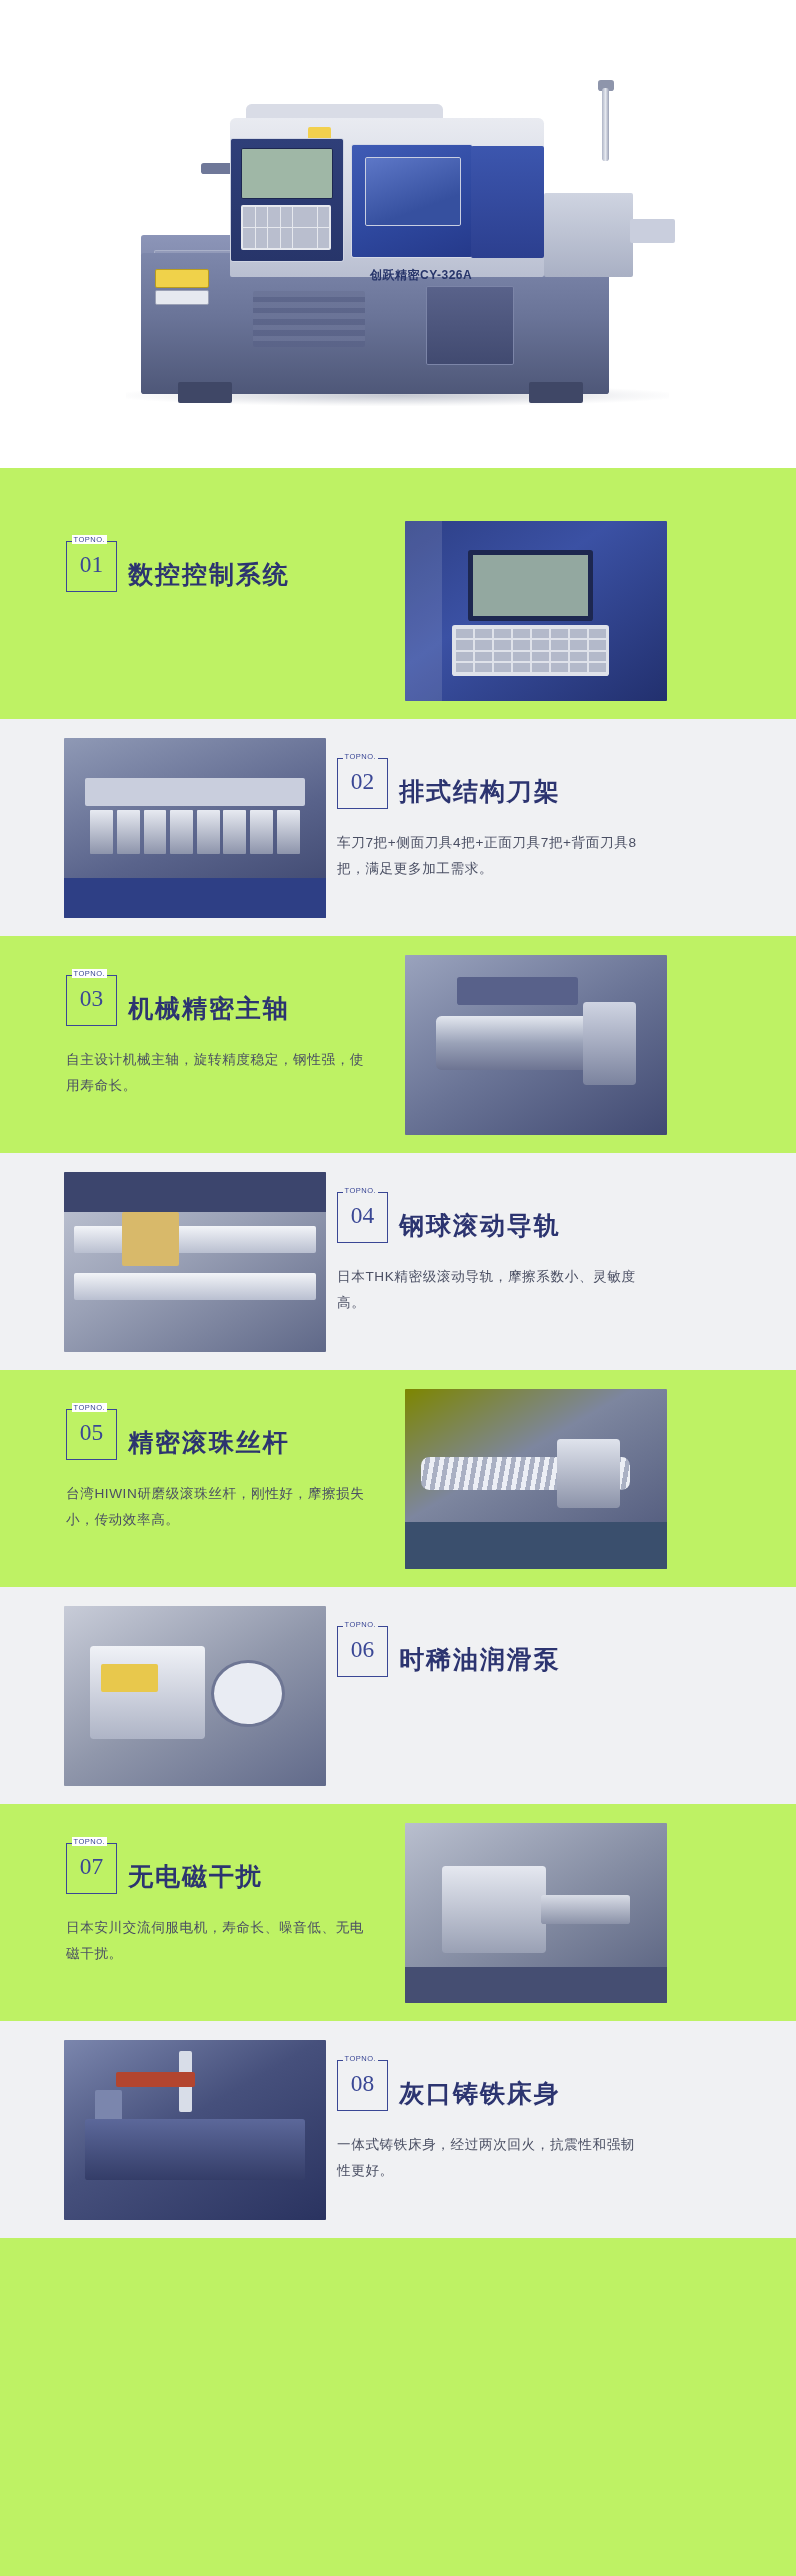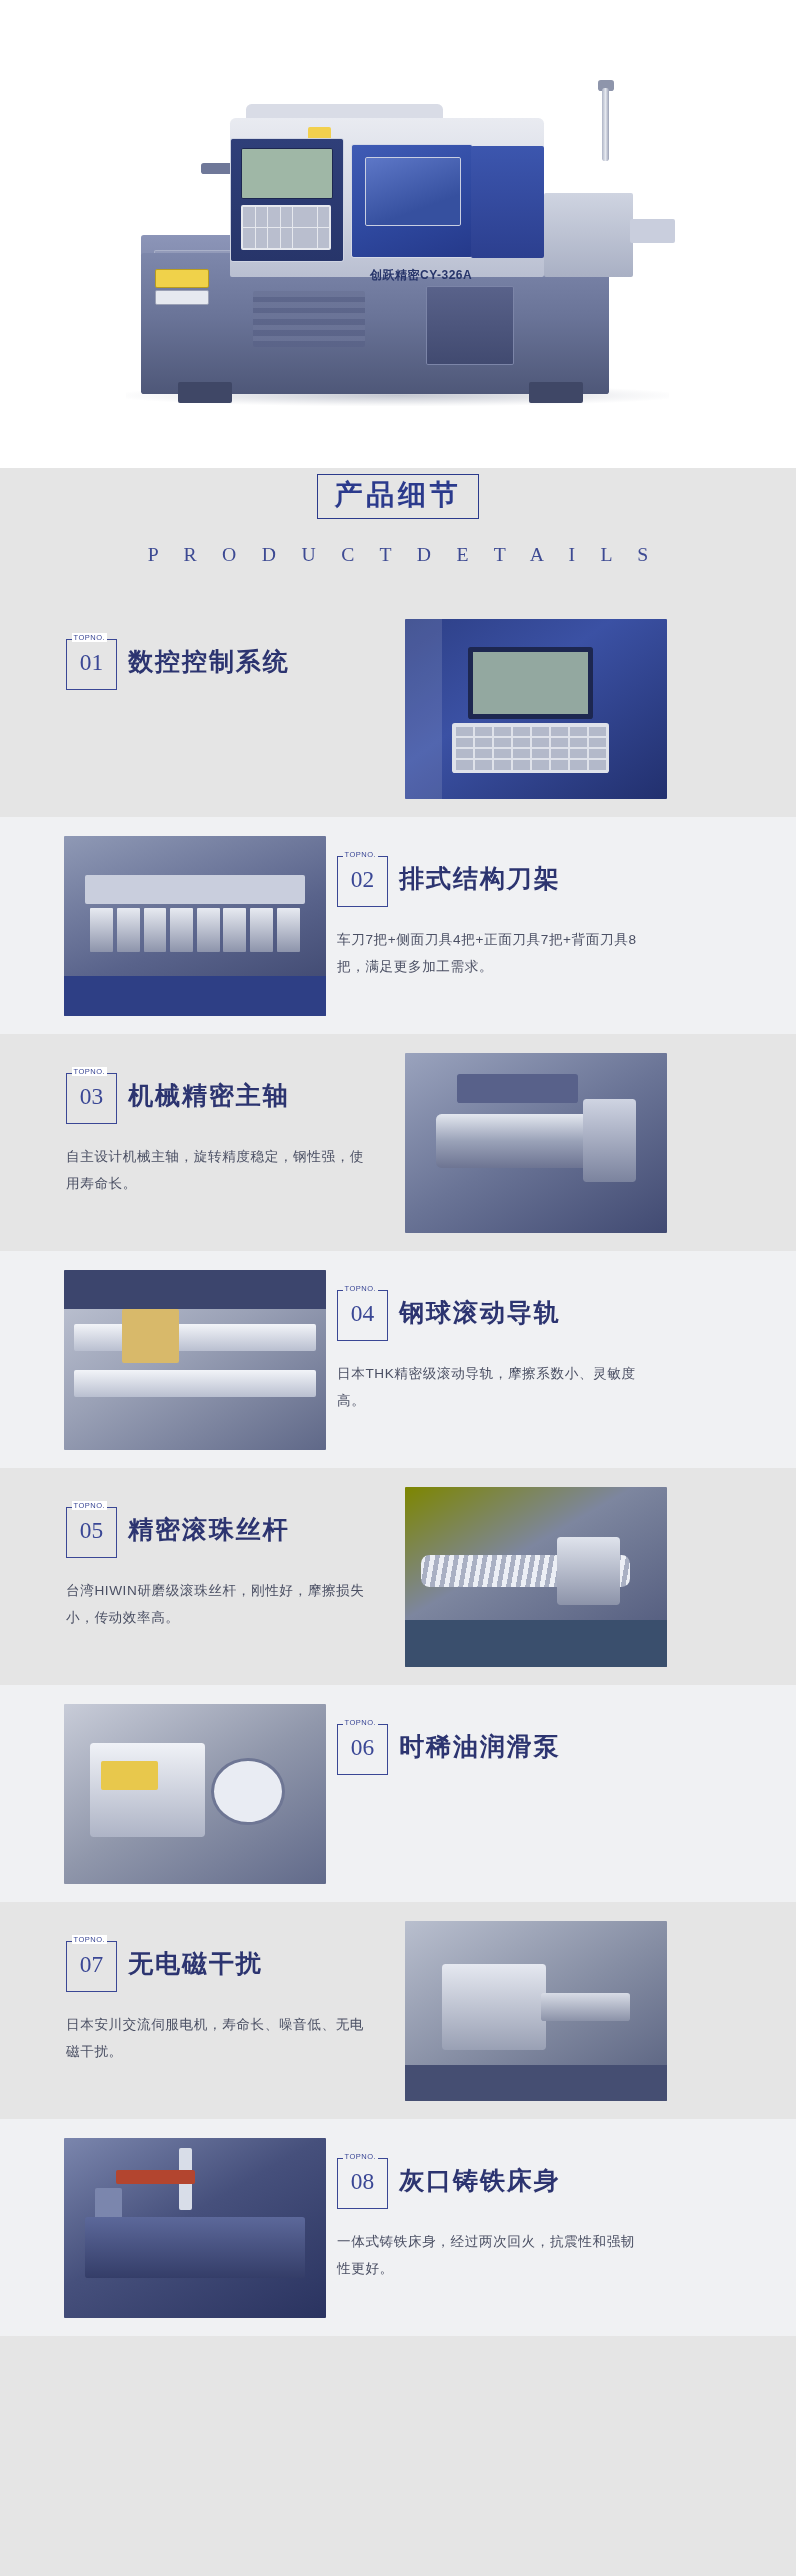--- a/index.html
+++ b/index.html
@@ -9,21 +9,21 @@
   body {
     width: 796px;
     background: #ffffff;
     font-family: "Liberation Sans", sans-serif;
     color: #333;
   }
   .page {
     width: 796px;
     min-height: 2576px;
     position: relative;
-    background: #e5e5e5;
+    background: #bef264;
     overflow: hidden;
   }
 
   
   .hero {
     width: 796px;
     height: 468px;
     position: relative;
     background: #ffffff;
     overflow: hidden;
@@ -328,21 +328,21 @@
   }
   
   .feat.text-left .txtblock { left: 66px; }
   .feat.text-left .photo { left: 405px; }
   
   .feat.text-right .txtblock { left: 337px; }
   .feat.text-right .photo { left: 64px; }
 
   .headline {
     display: flex;
-    align-items: center;
+    align-items: flex-end;
     gap: 11.2px;
   }
   .numbox {
     border: 0.9px solid #3a4795;
     width: 51px;
     height: 51px;
     box-sizing: border-box;
     position: relative;
     flex: 0 0 auto;
   }
@@ -509,24 +509,20 @@
       <div class="m-rod-knob"></div>
       <div class="m-rod"></div>
       <div class="m-right-box"></div>
       <div class="m-right-tip"></div>
       <div class="m-warn"></div>
       <div class="m-warn2"></div>
       <div class="m-label">创跃精密CY-326A</div>
     </div>
   </div>
 
-  <div class="title-wrap">
-    <div class="title-cn">产品细节</div>
-    <div class="title-en">P R O D U C T   D E T A I L S</div>
-  </div>
 
   <div class="features">
 
     <div class="feat text-left">
       <div class="txtblock">
         <div class="headline">
           <div class="numbox">
             <span class="topno">TOPNO.</span>
             <span class="num">01</span>
           </div>

